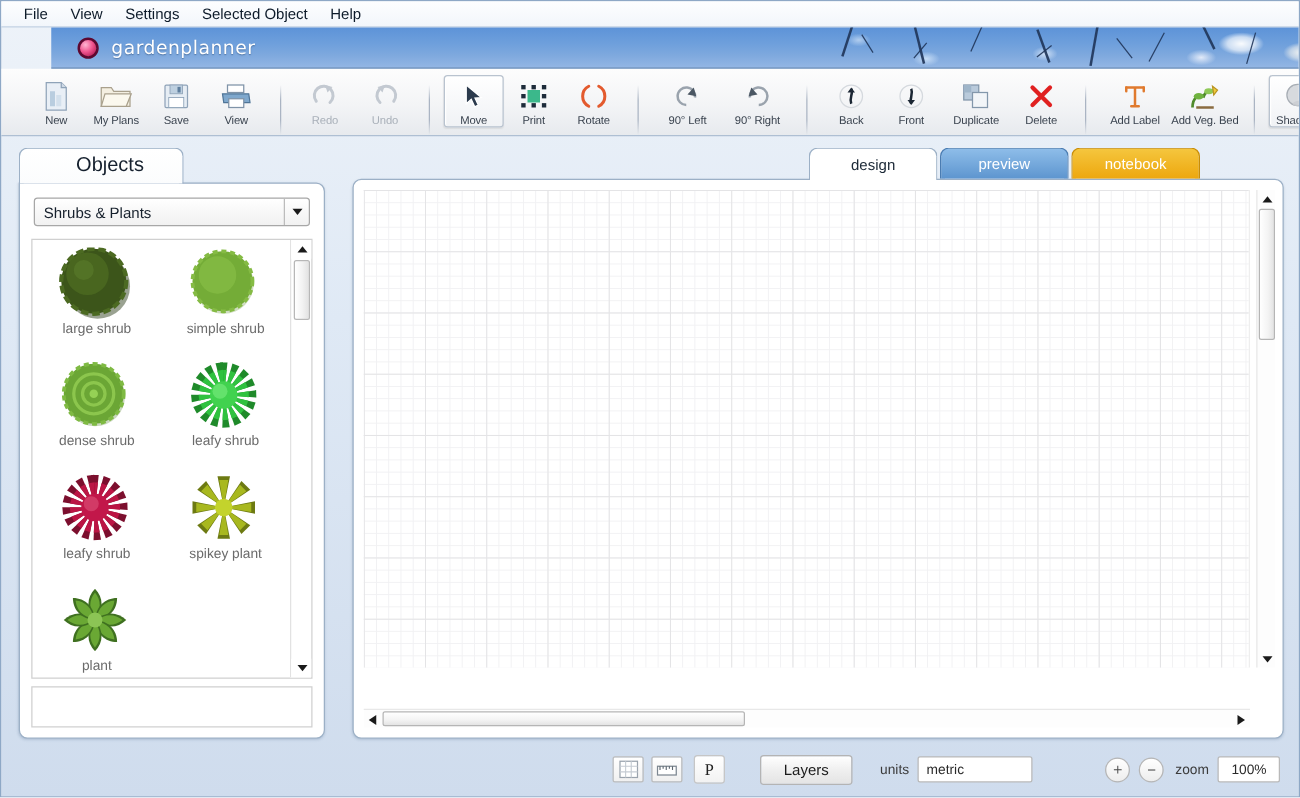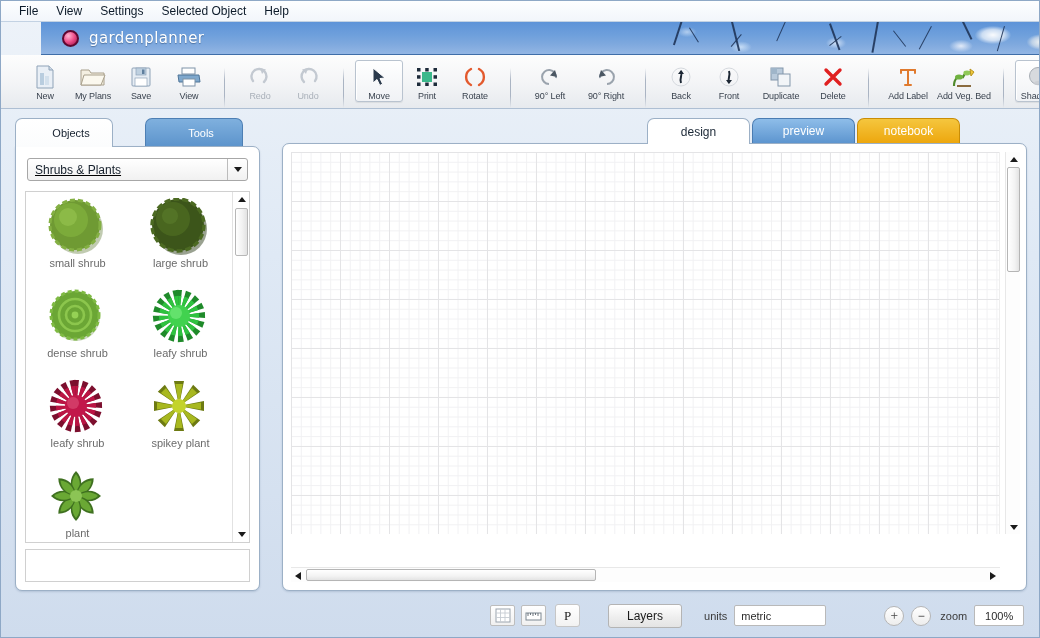--- a/index.html
+++ b/index.html
@@ -142,26 +142,26 @@
   .content { position: relative; height: 493px; }
 
   
   .leftpanel {
     position: absolute; left: 14px; top: 9px;
     width: 245px; height: 473px;
   }
   .tabs-row { position: relative; height: 28px; }
   .ltab {
     position: absolute; top: 0;
-    width: 98px; height: 28px;
+    width: 132px; height: 28px;
     border: 1px solid #9cb0c6;
     border-bottom: none;
     border-radius: 7px 7px 0 0;
     display: flex; align-items: center; justify-content: center;
-    font-size: 11px; cursor: default; padding-left: 14px;
+    font-size: 16px; cursor: default; padding-left: 14px;
   }
   .ltab.active {
     left: 0; z-index: 3;
     background: linear-gradient(180deg,#ffffff 0%,#fbfcfd 100%);
     color: #15202e;
     height: 29px;
   }
   .ltab.inactive {
     left: 130px; z-index: 2;
     background: linear-gradient(180deg,#7fb0de 0%,#5d94cc 100%);
@@ -175,21 +175,21 @@
     border: 1px solid #9cb0c6;
     border-radius: 0 7px 7px 7px;
     box-shadow: 0 1px 2px rgba(40,70,110,.18);
   }
   .combo {
     position: absolute; left: 11px; top: 11px;
     width: 221px; height: 23px;
     border: 1px solid #a7a7a7;
     border-radius: 3px;
     background: linear-gradient(180deg,#ffffff 0%,#f1f1f1 100%);
-    display: flex; align-items: center; text-decoration: underline;
+    display: flex; align-items: center;
   }
   .combo .ctext { flex: 1; padding-left: 7px; font-size: 12px; color: #16202c; }
   .combo .carrow {
     width: 20px; height: 21px; border-left: 1px solid #bcbcbc;
     display: flex; align-items: center; justify-content: center;
   }
   .tri-down { width:0;height:0;border-left:4px solid transparent;border-right:4px solid transparent;border-top:5px solid #1a1a1a; }
   .tri-up   { width:0;height:0;border-left:4px solid transparent;border-right:4px solid transparent;border-bottom:5px solid #1a1a1a; }
 
   .objlist {
@@ -612,65 +612,61 @@
       </div>
 
     </div>
   </div>
 
   <div class="content">
 
     <div class="leftpanel">
       <div class="tabs-row">
         <div class="ltab active">Objects</div>
-        <div class="ltab inactive">Tools</div>
       </div>
 
       <div class="panel-body">
 
         <div class="combo">
           <div class="ctext">Shrubs &amp; Plants</div>
           <div class="carrow">
               <i class="tri-down"></i>
             </div>
         </div>
 
         <div class="objlist">
           <div class="objgrid">
 
-            <div class="objcell">
-              <span class="thumb">
-                <svg width="62" height="58" viewBox="0 0 62 58">
-                  <g transform="translate(2,2)">
-                    <circle cx="29" cy="29" r="25" fill="#4e6b1f" opacity=".35"></circle>
-                  </g>
-                  <circle cx="28" cy="27" r="25" fill="#6f9a33"></circle>
-                  <circle cx="28" cy="27" r="25" fill="none" stroke="#84b043" stroke-width="3" stroke-dasharray="5 3"></circle>
-                  <circle cx="24" cy="22" r="17" fill="#7fae3c" opacity=".85"></circle>
-                  <circle cx="21" cy="19" r="9" fill="#93c04d" opacity=".7"></circle>
-                </svg>
-              </span>
-              <span class="oname">small shrub</span>
-            </div>
 
             <div class="objcell">
               <span class="thumb">
                 <svg width="62" height="58" viewBox="0 0 62 58">
                   <g transform="translate(2,2)">
                     <circle cx="29" cy="29" r="26" fill="#20300c" opacity=".45"></circle>
                   </g>
                   <circle cx="28" cy="27" r="26" fill="#3c551a"></circle>
                   <circle cx="28" cy="27" r="26" fill="none" stroke="#4c6a22" stroke-width="3.4" stroke-dasharray="6 3"></circle>
                   <circle cx="23" cy="21" r="17" fill="#4a6820" opacity=".9"></circle>
                   <circle cx="20" cy="18" r="8" fill="#59792a" opacity=".7"></circle>
                 </svg>
               </span>
               <span class="oname">large shrub</span>
             </div>
 
+            <div class="objcell">
+              <span class="thumb">
+                <svg width="62" height="58" viewBox="0 0 62 58">
+                  <circle cx="29" cy="29" r="24" fill="#5f8d2e" opacity=".3"></circle>
+                  <circle cx="28" cy="27" r="24" fill="#74ac37"></circle>
+                  <circle cx="28" cy="27" r="24" fill="none" stroke="#85bb44" stroke-width="3" stroke-dasharray="4 3"></circle>
+                  <circle cx="24" cy="22" r="15" fill="#84bb43" opacity=".8"></circle>
+                </svg>
+              </span>
+              <span class="oname">simple shrub</span>
+            </div>
 
             <div class="objcell">
               <span class="thumb">
                 <svg width="62" height="58" viewBox="0 0 62 58">
                   <circle cx="29" cy="29" r="24" fill="#4e7a27" opacity=".3"></circle>
                   <circle cx="28" cy="27" r="24" fill="#6ba635"></circle>
                   <circle cx="28" cy="27" r="24" fill="none" stroke="#7fba43" stroke-width="3" stroke-dasharray="4 3"></circle>
                   <circle cx="28" cy="27" r="16" fill="none" stroke="#8cc64d" stroke-width="2.6"></circle>
                   <circle cx="28" cy="27" r="9" fill="none" stroke="#8cc64d" stroke-width="2.6"></circle>
                   <circle cx="28" cy="27" r="3.4" fill="#95d155"></circle>

